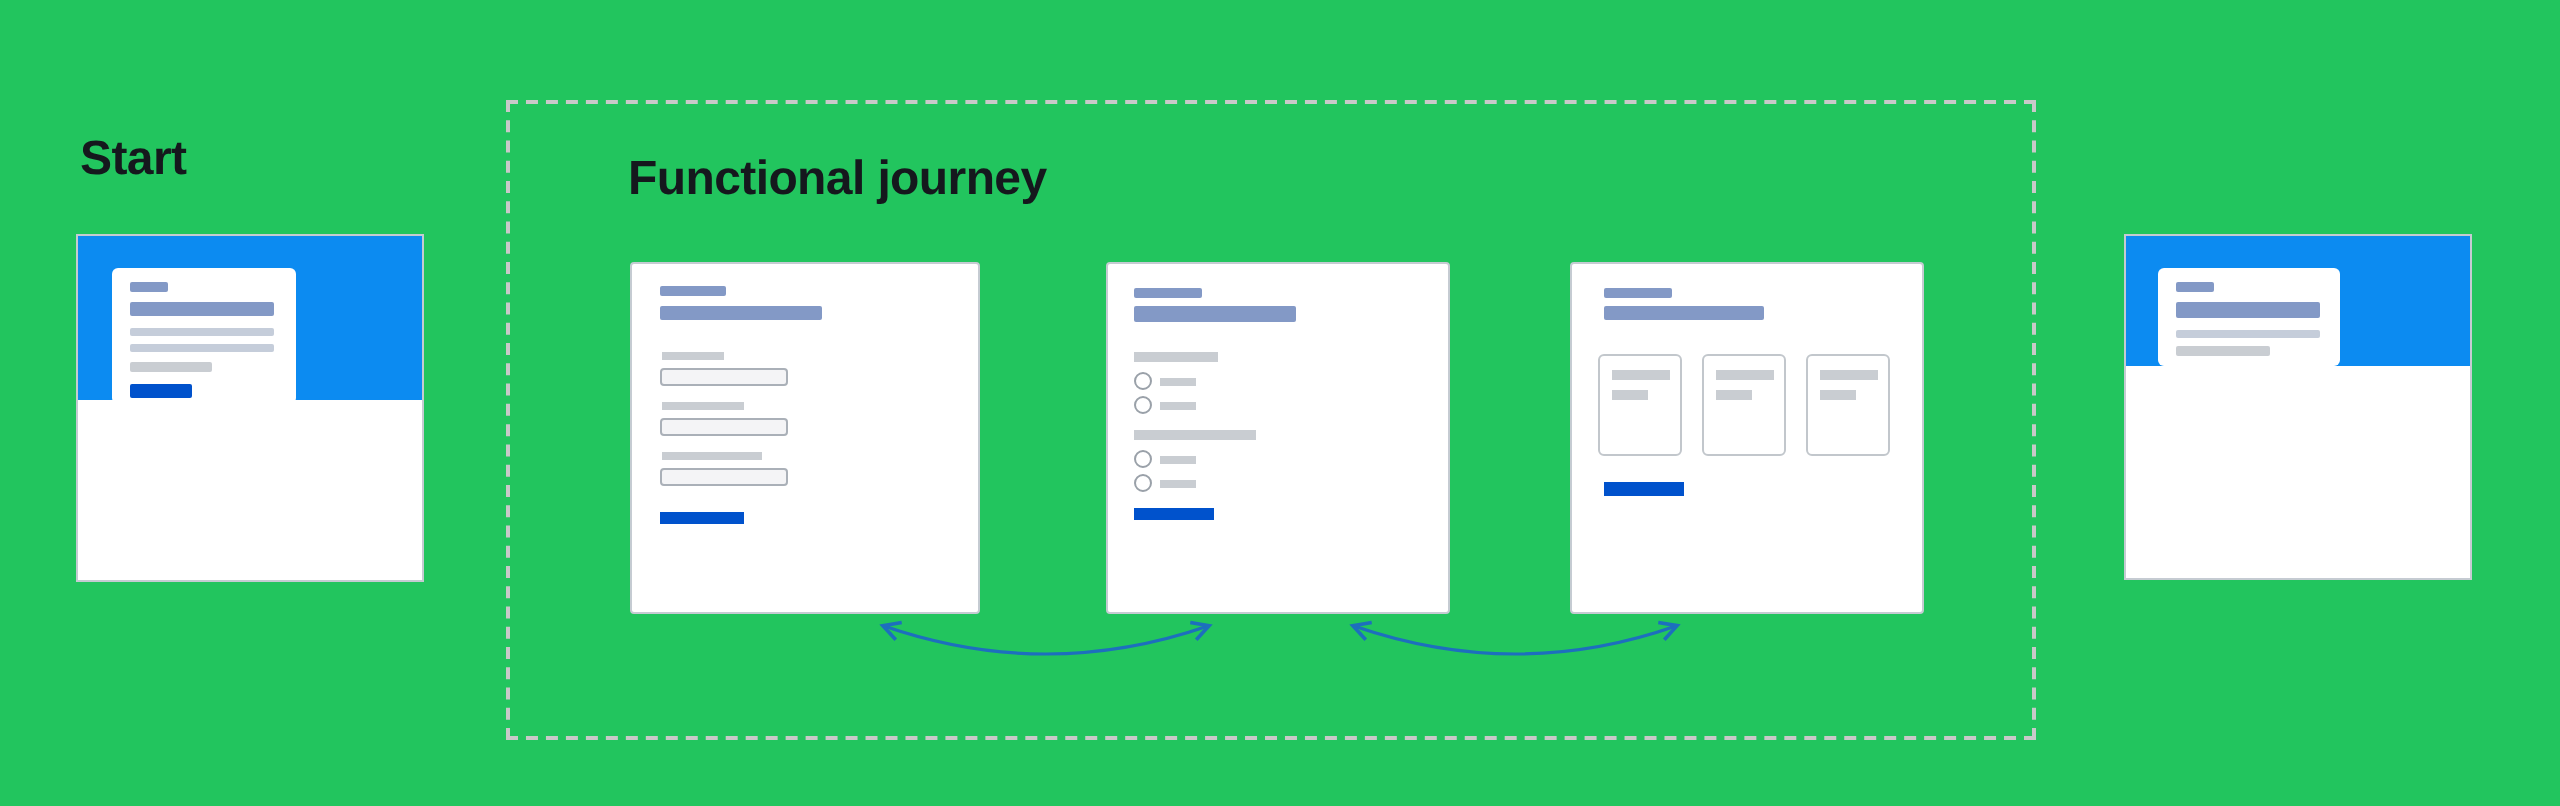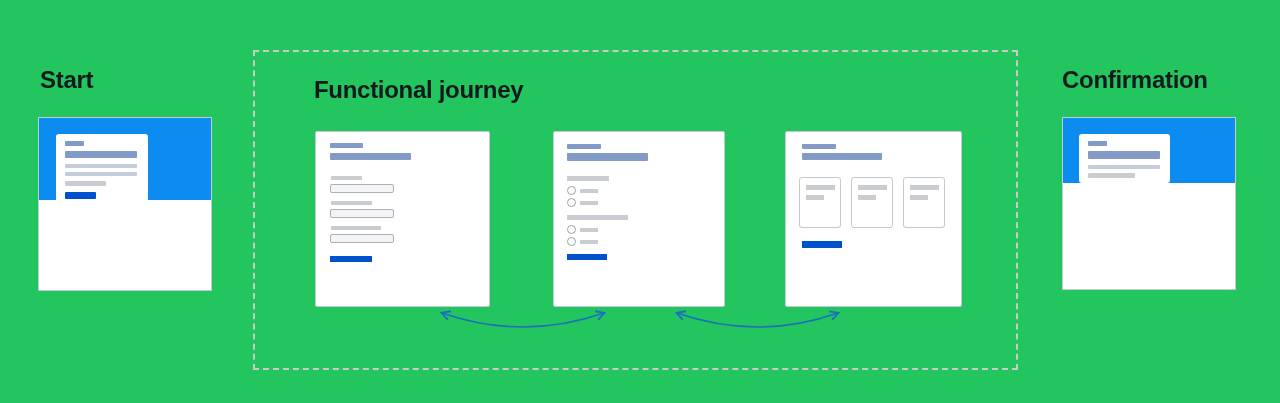--- a/index.html
+++ b/index.html
@@ -149,21 +149,20 @@
         </div>
         <div class="tile">
           <div class="t1"></div>
           <div class="t2"></div>
         </div>
       </div>
       <div class="btn"></div>
     </div>
   </div>
 
-  <h2 class="stage-title" id="confirmation-title">Confirmation</h2>
 
   <div class="browser-card" id="confirmation-card">
     <div class="hero"></div>
     <div class="panel">
       <div class="bar tag"></div>
       <div class="bar heading"></div>
       <div class="bar line"></div>
       <div class="bar short"></div>
     </div>
   </div>

